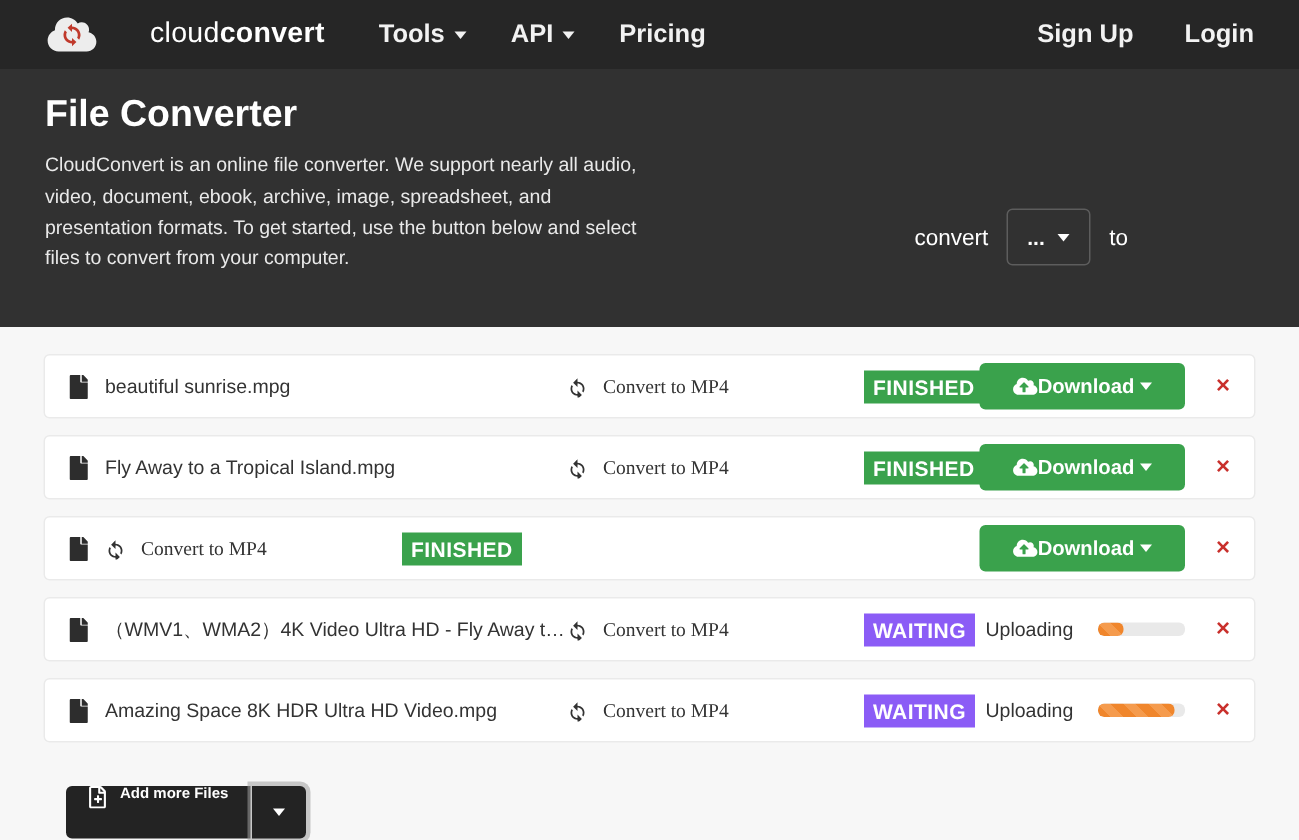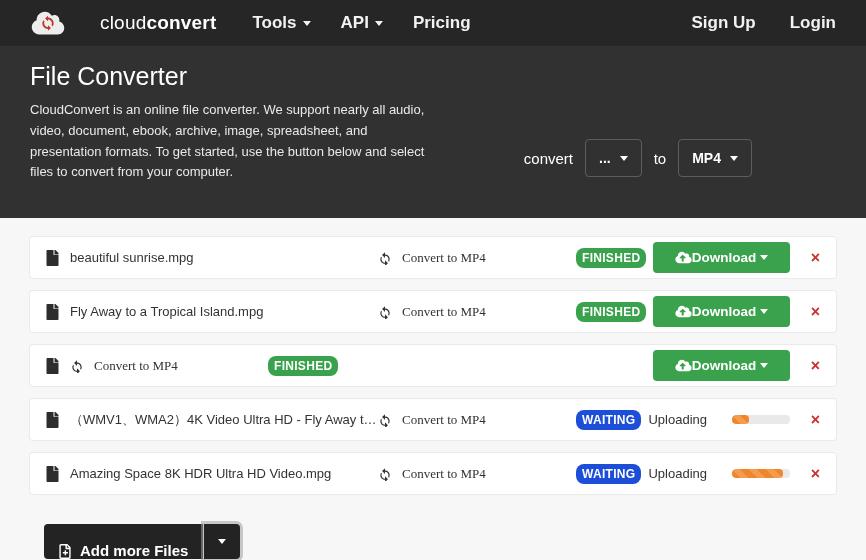--- a/index.html
+++ b/index.html
@@ -13,56 +13,56 @@
   .brand-name { color:#fff; font-size:19px; letter-spacing:.2px; }
   .brand-name .light { font-weight:400;margin-left:25px; }
   .brand-name .bold { font-weight:700; }
   .nav-links { display:flex; align-items:center; gap:30px; margin-left:36px; }
   .nav-link { color:#f2f2f2; font-size:17px; font-weight:700; display:flex; align-items:center; gap:6px; cursor:pointer; }
   .nav-right { margin-left:auto; display:flex; align-items:center; gap:34px; }
   .caret { display:inline-block; width:0; height:0; border-left:4px solid transparent; border-right:4px solid transparent; border-top:5px solid currentColor; }
 
   
   .hero { height:172px; background:#313131; display:flex; justify-content:space-between; padding:16px 30px 0 30px; }
-  .hero-title { color:#fff; font-size:25px; font-weight:400; margin-bottom:9px; }
+  .hero-title { color:#fff; font-size:25px; font-weight:700; margin-bottom:9px; }
   .hero-desc { color:#e9e9e9; font-size:13px; line-height:1.6; width:412px; }
   .convert-controls { display:flex; align-items:center; gap:12px; margin:36px 84px 0 0; }
   .convert-word { color:#fff; font-size:15px; }
   .fmt-btn { display:flex; align-items:center; gap:9px; height:38px; padding:0 13px; background:transparent;
              border:1px solid #5d5d5d; border-radius:4px; color:#fff; font-size:14px; font-weight:700; cursor:pointer;
              font-family:inherit; }
 
   
   .list { padding:19px 30px 0 30px; }
   .row { height:41px; background:#fff; border-radius:3px; box-shadow:0 0 0 1px rgba(0,0,0,.05);
          display:flex; align-items:center; padding:0 16px; margin-bottom:13px; }
   .ficon { width:14px; margin-right:10px; display:flex; align-items:center; flex-shrink:0; }
   .fname { width:308px; font-size:13px; color:#333; white-space:nowrap; overflow:hidden; text-overflow:ellipsis; flex-shrink:0; }
   .convert { width:148px; display:flex; align-items:center; gap:10px; font-size:13px; color:#333; cursor:pointer; flex-shrink:0;font-family:Liberation Serif, serif; }
   .sync { display:flex; align-items:center; }
   .status { flex:1; display:flex; align-items:center; padding-left:50px; min-width:0; }
-  .badge { font-size:12px; font-weight:700; color:#fff; padding:3px 6px 3px; border-radius:8px; letter-spacing:.3px; }
+  .badge { font-size:14px; font-weight:700; color:#fff; padding:3px 6px 3px; border-radius:0; letter-spacing:.3px; }
   .badge.green { background:#3aa24c; }
-  .badge.orange { background:#1d4ed8; }
+  .badge.orange { background:#8b5cf6; }
   .uploading { font-size:13px; color:#333; margin-left:7px; white-space:nowrap; }
   .rightcell { width:140px; display:flex; justify-content:flex-end; align-items:center; flex-shrink:0; }
   .dl-btn { display:flex; align-items:center; height:31px; background:#3aa24c; border:none; border-radius:4px;
             color:#fff; font-size:13.5px; font-weight:600; padding:0 23px; cursor:pointer; width:137px;
             justify-content:center; font-family:inherit; }
   .dl-btn .caret { margin-left:4px; }
   .progress { width:58px; height:9px; background:#e9e9e9; border-radius:4px; overflow:hidden; }
   .progress-fill { height:100%; border-radius:4px;
       background:repeating-linear-gradient(45deg,#f0862c 0 6px,#f59b4d 6px 12px); }
   .remove { width:30px; text-align:right; color:#c9302c; font-weight:700; font-size:16px; cursor:pointer; line-height:1; }
 
   
   .footer { padding:17px 0 0 22px; }
   .add-split { display:inline-flex; height:35px; }
-  .add-main { display:flex; align-items:flex-end; gap:9px; background:#232323; color:#fff; border:none;
-              border-radius:4px 0 0 4px; font-size:15px; font-weight:600; padding:0 15px; cursor:pointer; font-family:inherit; }
+  .add-main { display:flex; align-items:flex-start; gap:9px; background:#232323; color:#fff; border:none;
+              border-radius:4px 0 0 4px; font-size:10px; font-weight:600; padding:0 15px; cursor:pointer; font-family:inherit; }
   .add-caret { width:36px; background:#232323; border:none; border-radius:0 4px 4px 0; margin-left:1px;
                display:flex; align-items:center; justify-content:center; color:#fff; cursor:pointer;
                box-shadow:0 0 0 3px rgba(160,160,160,.55); }
 
   svg { display:block; }
 </style>
 </head>
 <body>
 
 <div class="navbar">
@@ -99,24 +99,20 @@
     <div class="hero-title">File Converter</div>
     <div class="hero-desc">CloudConvert is an online file converter. We support nearly all audio, video, document, ebook, archive, image, spreadsheet, and presentation formats. To get started, use the button below and select files to convert from your computer.</div>
   </div>
   <div class="convert-controls">
     <span class="convert-word">convert</span>
     <button class="fmt-btn">
         <span>...</span>
         <span class="caret"></span>
       </button>
     <span class="convert-word">to</span>
-    <button class="fmt-btn">
-        <span>MP4</span>
-        <span class="caret"></span>
-      </button>
   </div>
 </div>
 
 <div class="list">
 
   <div class="row">
     <span class="ficon">
         <svg width="13" height="16" viewBox="0 0 384 512">
           <path fill="#2d2d2d" d="M224 136V0H24C10.7 0 0 10.7 0 24v464c0 13.3 10.7 24 24 24h336c13.3 0 24-10.7 24-24V160H248c-13.2 0-24-10.8-24-24zm160-14.1V144H256V0h22.1c6.4 0 12.5 2.5 17 7l81.9 82c4.5 4.5 7 10.6 7 16.9z"></path>
         </svg>

